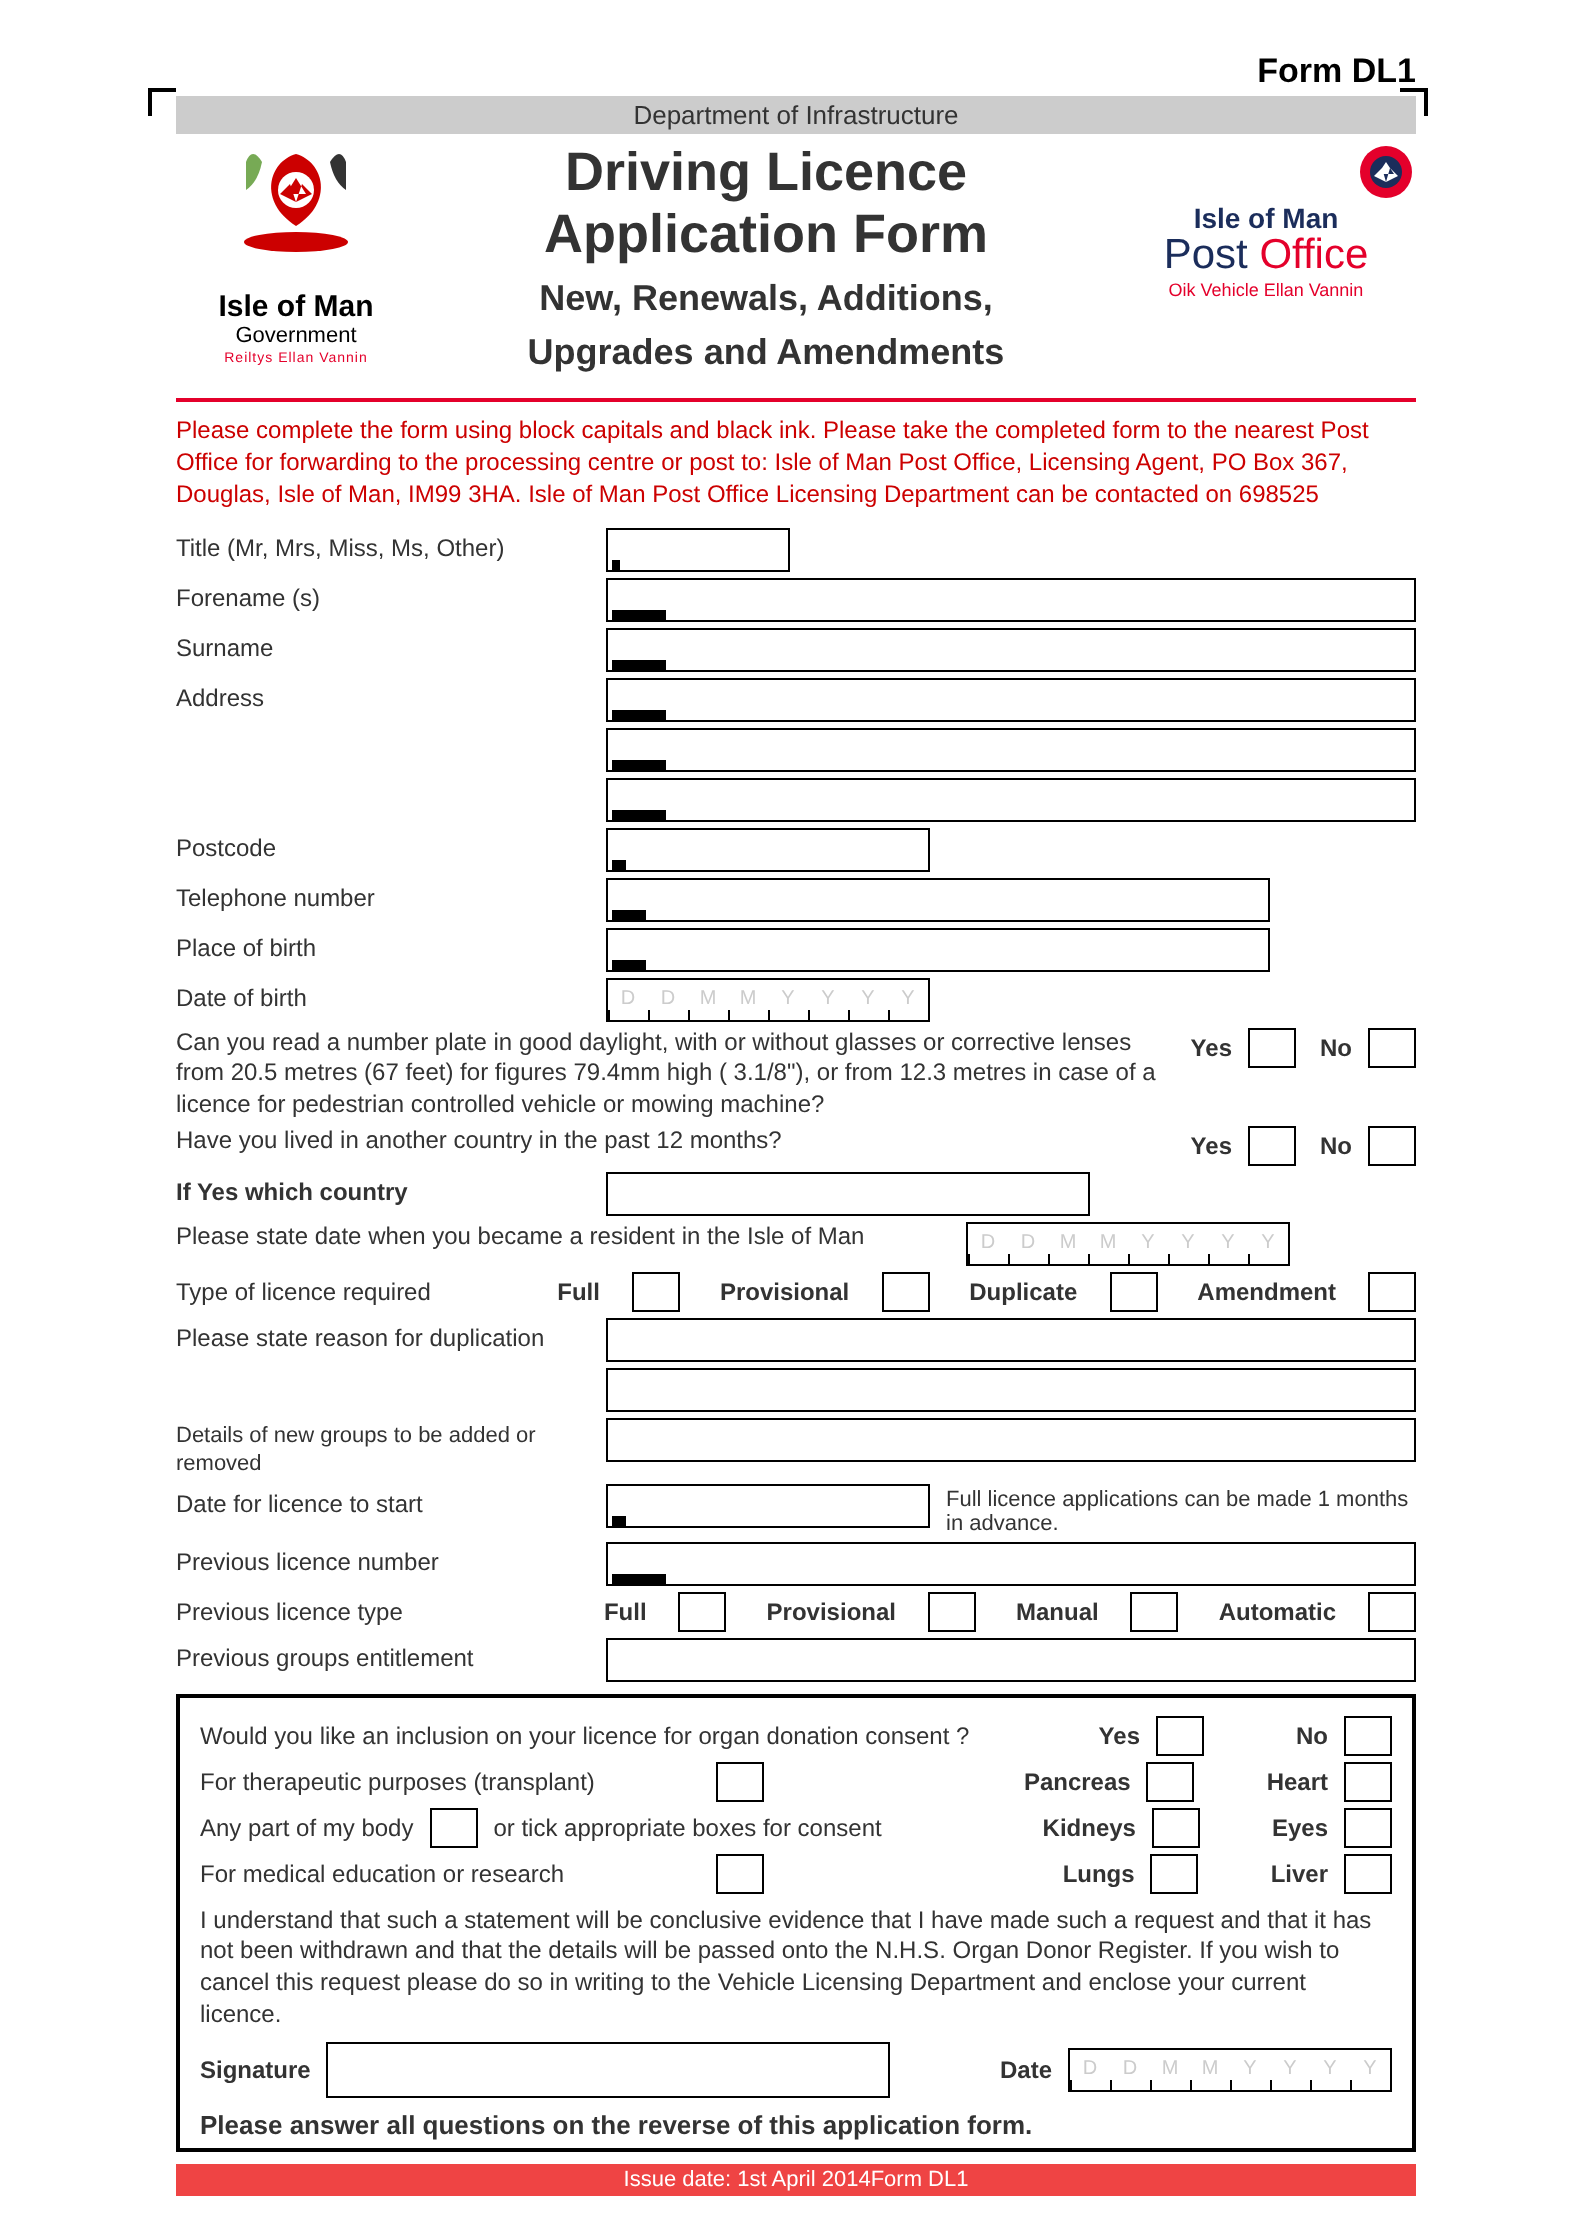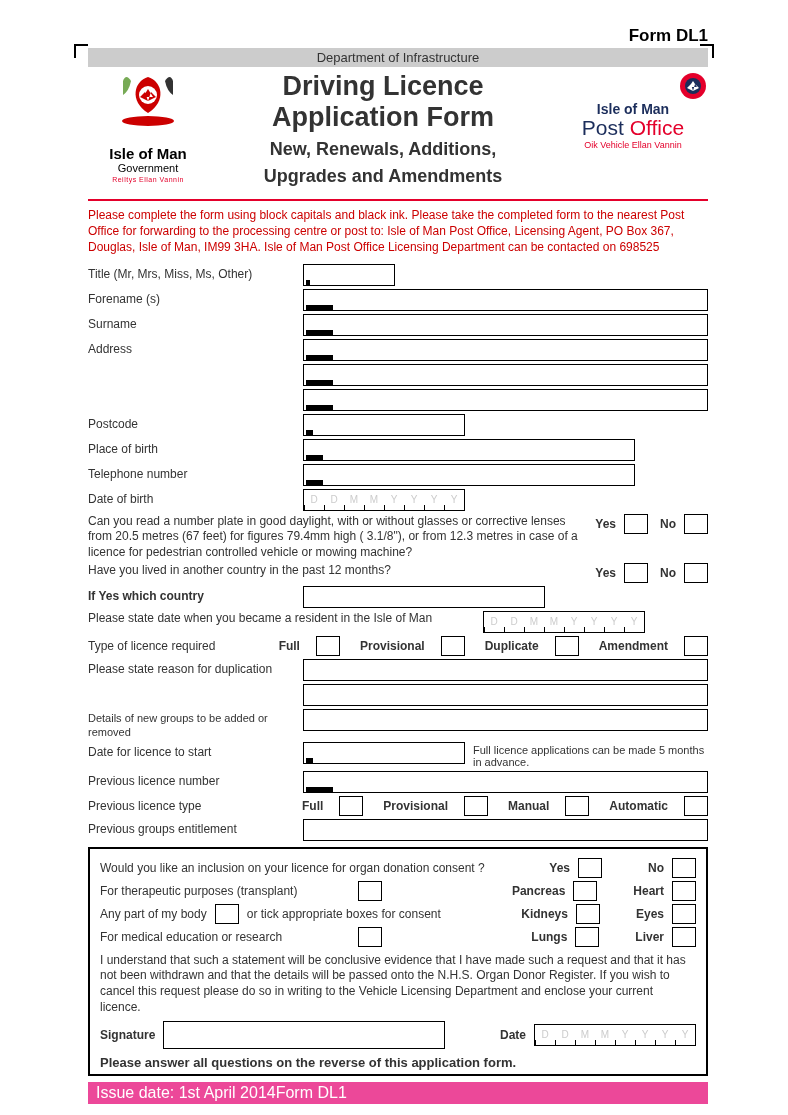--- a/index.html
+++ b/index.html
@@ -36,21 +36,21 @@
 .cellbox .tick:last-child{border-right:none}
 .cellbox.dob .tick{color:#ccc;font-size:10px;text-align:center;padding-top:4px}
 .yesno{display:flex;align-items:center;gap:8px;margin-left:12px}
 .chk{display:inline-block;width:22px;height:18px;border:1px solid #000;vertical-align:middle}
 .q{font-size:12px;line-height:1.3}
 .typerow{display:flex;align-items:center;gap:16px}
 .typerow .tlab{font-weight:bold;font-size:12px;margin-left:4px}
 .organ{border:2px solid #000;margin-top:6px;padding:6px 10px 4px 10px}
 .orow{display:flex;align-items:center;gap:8px;margin:3px 0;font-size:12px}
 .bold{font-weight:bold}
-.footer{background:#ec4899;color:#fff;display:flex;justify-content:flex-start;padding:2px 8px;font-size:16px;margin-top:6px}
+.footer{background:#ef4444;color:#fff;display:flex;justify-content:center;padding:2px 8px;font-size:11px;margin-top:6px}
 .ticks{display:flex;height:100%}
 .ticks span{flex:1;border-left:1px solid transparent;position:relative}
 .ticks span::after{content:"";position:absolute;bottom:0;left:0;width:1px;height:5px;background:#000}
 .ticks span:first-child::after{display:none}
 .sidenote{font-size:11px;margin-left:8px;padding-top:2px}
 </style>
 </head>
 <body>
 
 <div class="page">
@@ -291,46 +291,46 @@
           <span></span>
           <span></span>
           <span></span>
           <span></span>
           <span></span>
           <span></span>
         </div>
       </div>
     </div>
   <div class="row">
+      <div class="lab">Telephone number</div>
+      <div class="cellbox w330">
+        <div class="ticks">
+          <span></span>
+          <span></span>
+          <span></span>
+          <span></span>
+          <span></span>
+          <span></span>
+          <span></span>
+          <span></span>
+          <span></span>
+          <span></span>
+          <span></span>
+          <span></span>
+          <span></span>
+          <span></span>
+          <span></span>
+          <span></span>
+          <span></span>
+          <span></span>
+        </div>
+      </div>
+    </div>
+  <div class="row">
       <div class="lab">Place of birth</div>
-      <div class="cellbox w330">
-        <div class="ticks">
-          <span></span>
-          <span></span>
-          <span></span>
-          <span></span>
-          <span></span>
-          <span></span>
-          <span></span>
-          <span></span>
-          <span></span>
-          <span></span>
-          <span></span>
-          <span></span>
-          <span></span>
-          <span></span>
-          <span></span>
-          <span></span>
-          <span></span>
-          <span></span>
-        </div>
-      </div>
-    </div>
-  <div class="row">
-      <div class="lab">Telephone number</div>
       <div class="cellbox w330">
         <div class="ticks">
           <span></span>
           <span></span>
           <span></span>
           <span></span>
           <span></span>
           <span></span>
           <span></span>
           <span></span>
@@ -433,21 +433,21 @@
           <span></span>
           <span></span>
           <span></span>
           <span></span>
           <span></span>
           <span></span>
           <span></span>
           <span></span>
         </div>
       </div>
-    <div class="sidenote" style="flex:1">Full licence applications can be made 5 months in advance.</div>
+    <div class="sidenote" style="flex:1">Full licence applications can be made 1 months in advance.</div>
   </div>
   <div class="row">
       <div class="lab">Previous licence number</div>
       <div class="cellbox">
         <div class="ticks">
           <span></span>
           <span></span>
           <span></span>
           <span></span>
           <span></span>

